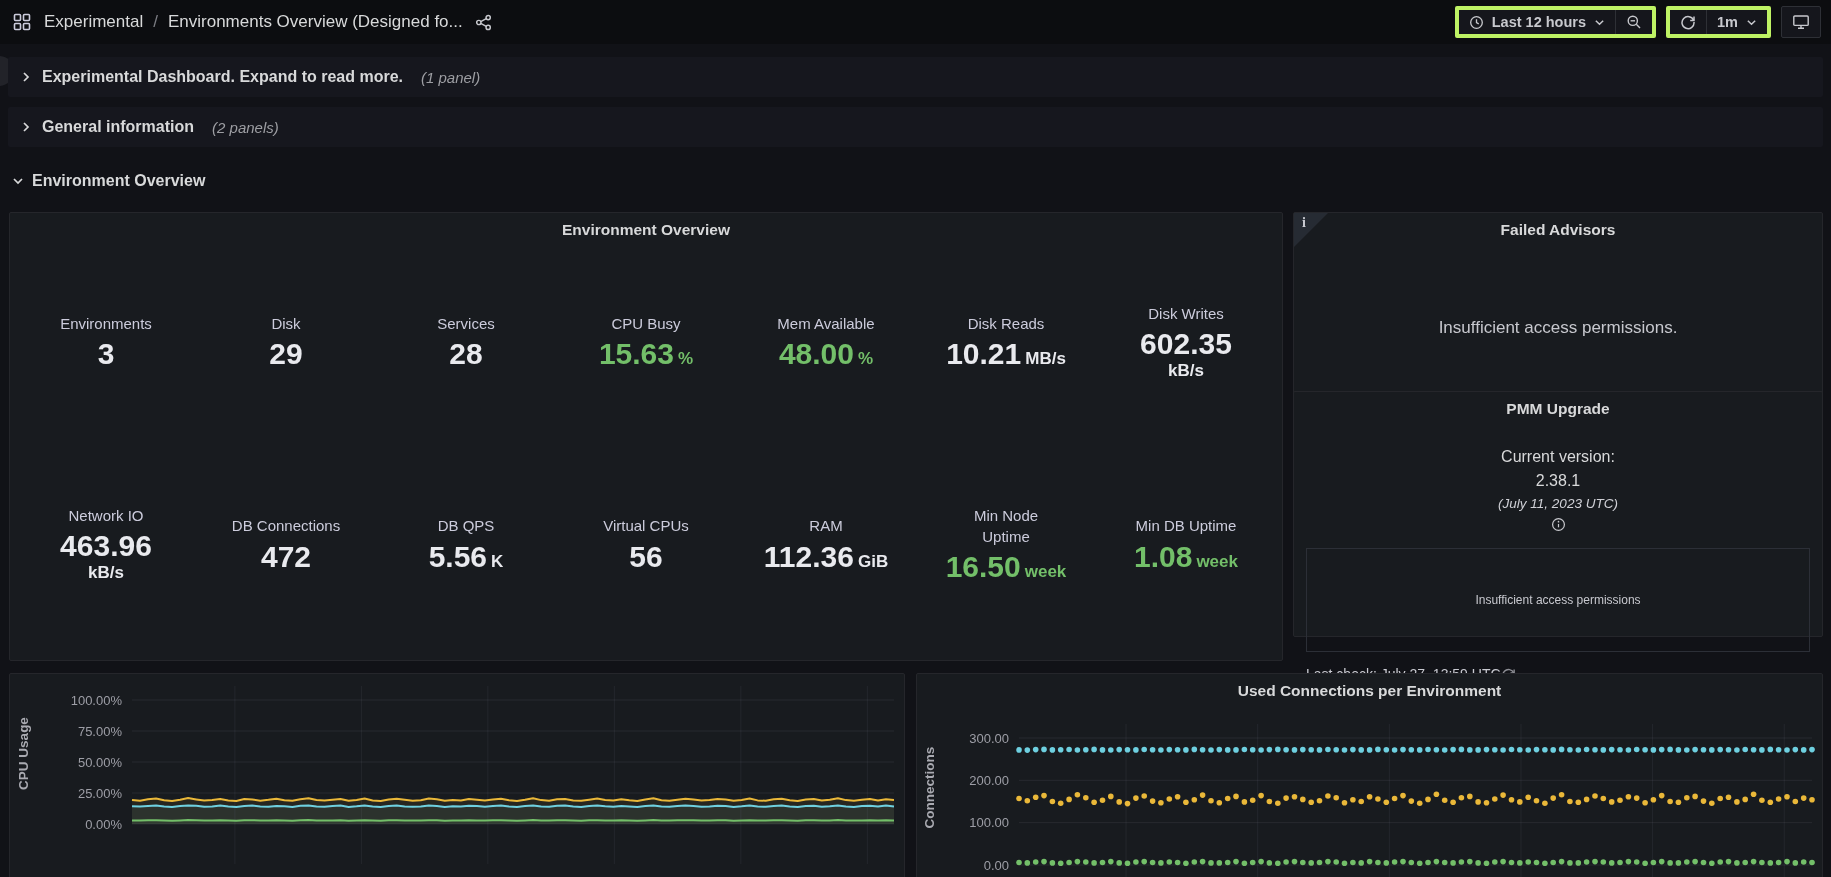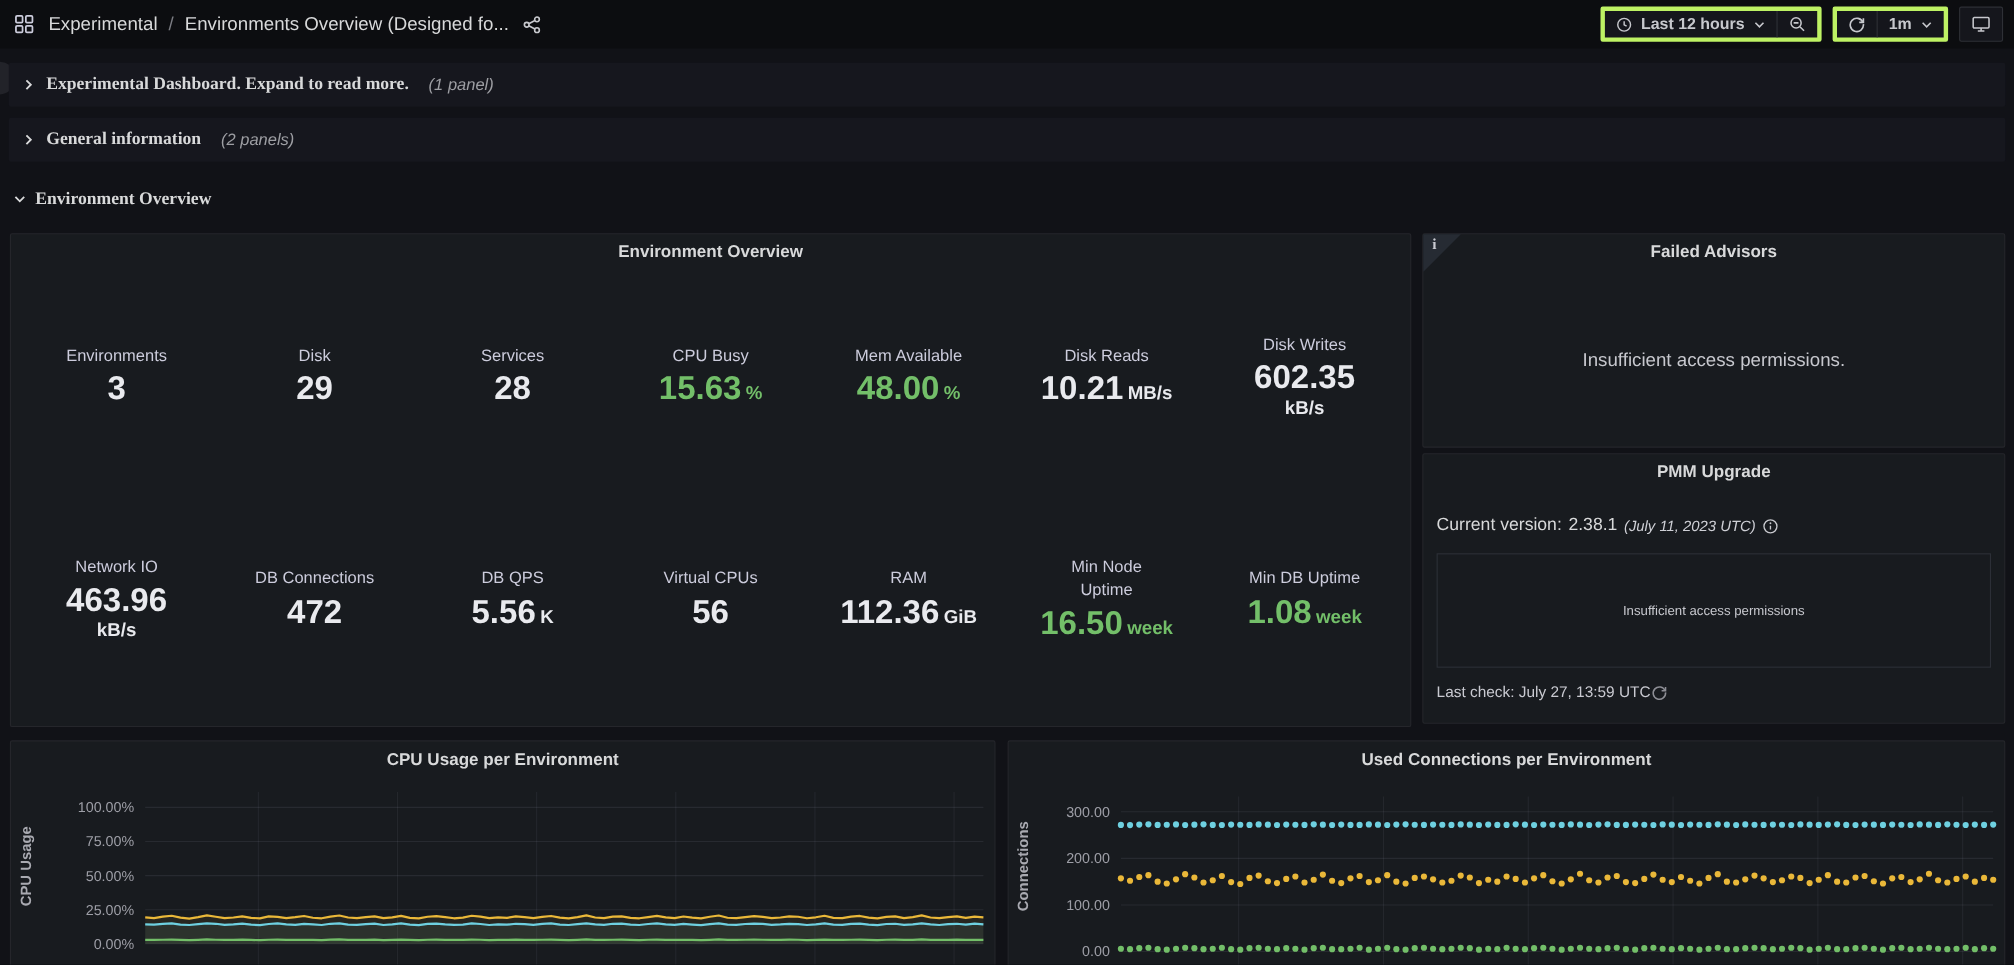--- a/index.html
+++ b/index.html
@@ -21,21 +21,21 @@
          font-family:inherit; font-size:14.5px; font-weight:600; cursor:pointer; white-space:nowrap; }
   .btn + .btn { border-left:1px solid #2e3036; }
   .btn.solo { border:1px solid #2e3036; border-radius:2px; background:#15161c; height:32px; }
   .btn svg { flex:0 0 auto; }
 
   
   .row-bar { position:absolute; left:8px; width:1815px; height:40px; background:#16171e; border-radius:2px;
              display:flex; align-items:center; gap:10px; padding:0 12px; cursor:pointer; }
   .row-plain { position:absolute; left:8px; width:1815px; height:34px; background:transparent;
                display:flex; align-items:center; gap:8px; padding:0 4px; cursor:pointer; }
-  .row-title { font-size:16px; font-weight:700; color:#d8d9da;font-family:Liberation Serif, serif; }
+  .row-title { font-size:16px; font-weight:700; color:#d8d9da; }
   .row-count { font-size:15px; font-style:italic; color:#9d9ea3; margin-left:8px; }
   .chev { color:#c7c8cd; display:inline-flex; }
 
   .float-sliver { position:absolute; left:-16px; top:56px; width:30px; height:30px; border-radius:50%; background:#222329; }
 
   
   .panel { position:absolute; background:#181b1f; border:1px solid #25262b; border-radius:2px; }
   .panel-title { height:34px; display:flex; align-items:center; justify-content:center;
                  font-size:15.5px; font-weight:700; color:#d8d9da; cursor:pointer; }
 
@@ -53,21 +53,21 @@
   
   .corner { position:absolute; top:0; left:0; width:0; height:0;
             border-top:34px solid #262b33; border-right:34px solid transparent; cursor:pointer; }
   .corner-i { position:absolute; top:2px; left:8px; font-family:"Liberation Serif",serif;
               font-weight:700; font-size:14px; color:#c9cad1; }
 
   .panel-message { position:absolute; left:0; right:0; text-align:center; font-size:17px; color:#c7c8ce; }
 
   
   .pmm-body { padding:10px 12px 0 12px; }
-  .pmm-version { display:flex; align-items:center; gap:6px; margin-top:12px; font-size:16px; color:#d8d9da; }
+  .pmm-version { display:flex; align-items:center; gap:6px; margin-top:12px; font-size:16px; color:#d8d9da;flex-direction:column; }
   .pmm-version .date { font-size:13.5px; color:#cfd0d6;font-style:italic; }
   .pmm-box { margin-top:16px; height:104px; border:1px solid #2c2f37; display:flex; align-items:center; justify-content:center;
              font-size:12px; color:#c7c8ce; }
   .pmm-footer { display:flex; align-items:center; justify-content:flex-start; margin-top:14px; font-size:14px; color:#c9cad1; }
 
   
   .chart-body { position:relative; height:calc(100% - 40px); padding-left:26px; }
   .y-axis-label { position:absolute; left:0; top:0; bottom:40px; width:26px;
                   display:flex; align-items:center; justify-content:center; }
   .y-axis-label span { transform:rotate(-90deg); white-space:nowrap; font-size:13.5px; font-weight:700; color:#a9aab1; }
@@ -238,21 +238,21 @@
       </div>
   </section>
 
   <section class="panel" style="left:1293px; top:212px; width:530px; height:195px;">
     <div class="corner"></div>
     <span class="corner-i">i</span>
     <div class="panel-title">Failed Advisors</div>
     <div class="panel-message" style="top:105px;">Insufficient access permissions.</div>
   </section>
 
-  <section class="panel" style="left:1293px; top:412px; width:530px; height:246px;">
+  <section class="panel" style="left:1293px; top:391px; width:530px; height:246px;">
     <div class="panel-title">PMM Upgrade</div>
     <div class="pmm-body">
       <div class="pmm-version">
         <span>Current version:</span>
         <span>2.38.1</span>
         <span class="date">(July 11, 2023 UTC)</span>
         <span class="icon-btn">
           <svg width="15" height="15" viewBox="0 0 16 16" fill="none" stroke="#c7c8cd" stroke-width="1.3">
             <circle cx="8" cy="8" r="6.3"></circle>
               <path d="M8 7.4v3.6"></path>
@@ -269,21 +269,20 @@
           <svg width="15" height="15" viewBox="0 0 16 16" fill="none" stroke="#8d8e95" stroke-width="1.5">
             <path d="M13.6 6.4A6 6 0 1 0 14 8"></path>
               <path d="M14 2.6v3.8h-3.8"></path>
           </svg>
         </span>
       </div>
     </div>
   </section>
 
   <section class="panel" style="left:9px; top:673px; width:896px; height:240px;">
-    <div class="panel-title">CPU Usage per Environment</div>
     <div class="chart-body">
       <div class="y-axis-label">
           <span>CPU Usage</span>
         </div>
       <svg class="chart-svg" id="chart-0">
           <line x1="96" y1="150" x2="858" y2="150" stroke="rgba(204,204,220,0.09)" stroke-width="1"></line>
           <text x="86" y="154.5" text-anchor="end" fill="#9d9ea6" font-size="13">0.00%</text>
           <line x1="96" y1="119" x2="858" y2="119" stroke="rgba(204,204,220,0.09)" stroke-width="1"></line>
           <text x="86" y="123.5" text-anchor="end" fill="#9d9ea6" font-size="13">25.00%</text>
           <line x1="96" y1="88" x2="858" y2="88" stroke="rgba(204,204,220,0.09)" stroke-width="1"></line>

